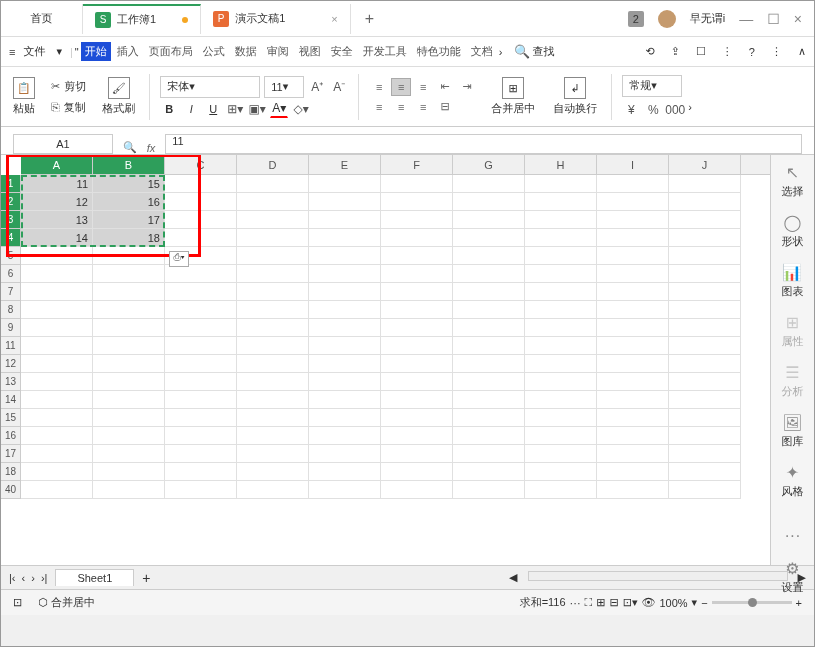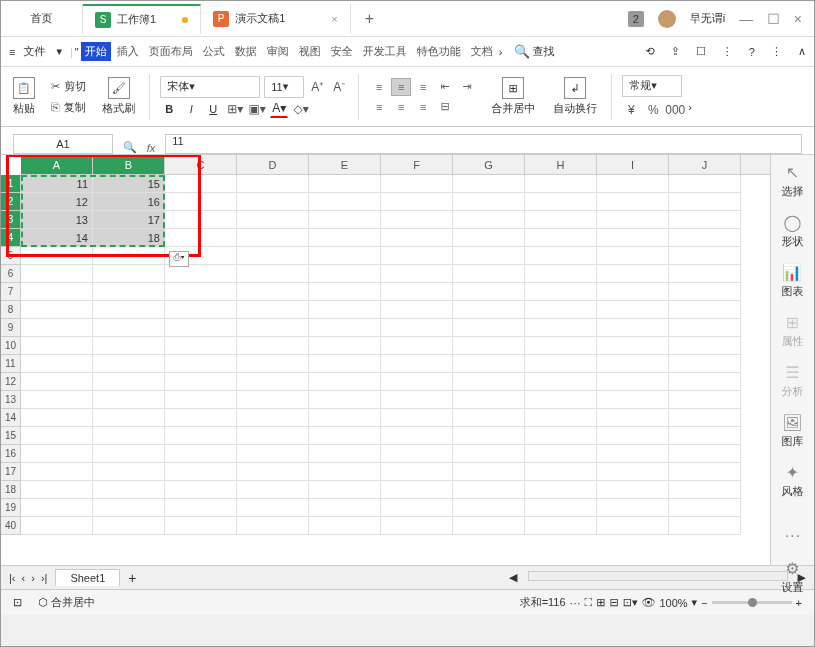--- a/index.html
+++ b/index.html
@@ -57,21 +57,21 @@
 .cell.selbg{background:#d4d4d4}
 .redbox{position:absolute;border:3px solid red;left:5px;top:-1px;width:195px;height:103px;pointer-events:none;z-index:5}
 .marching{position:absolute;border:2px dashed #2e9e5b;left:20px;top:20px;width:144px;height:72px;pointer-events:none;z-index:4}
 .pasteopt{position:absolute;left:168px;top:96px;width:20px;height:16px;border:1px solid #aaa;background:#fff;font-size:9px;text-align:center;z-index:6}
 .sidepanel{width:44px;background:#f5f5f5;border-left:1px solid #ccc;display:flex;flex-direction:column;align-items:center;padding-top:8px;gap:14px}
 .sp-item{display:flex;flex-direction:column;align-items:center;gap:2px;color:#666;font-size:10px}
 .sp-item .ico{font-size:16px;color:#888}
 .sp-item.dim{opacity:0.4}
 .sheettabs{height:24px;background:#f0f0f0;display:flex;align-items:center;border-top:1px solid #ccc;padding:0 8px;gap:8px}
 .navarrows{display:flex;gap:6px;color:#999}
-.sheet-tab{background:#fff;padding:2px 14px;border:1px solid #ccc;border-bottom:none}
+.sheet-tab{background:#fff;padding:2px 21px;border:1px solid #ccc;border-bottom:none}
 .statusbar{height:26px;background:#f5f5f5;display:flex;align-items:center;padding:0 12px;gap:16px;border-top:1px solid #ccc;color:#666}
 .status-right{margin-left:auto;display:flex;align-items:center;gap:4px}
 .zoom-slider{width:80px;height:3px;background:#ccc;position:relative}
 .zoom-thumb{width:9px;height:9px;background:#888;border-radius:50%;position:absolute;top:-3px;left:36px}
 </style>
 </head>
 <body>
 
 <div class="titlebar">
   <div class="tab home">
@@ -348,33 +348,20 @@
           <div class="cell"></div>
           <div class="cell"></div>
           <div class="cell"></div>
           <div class="cell"></div>
           <div class="cell"></div>
           <div class="cell"></div>
           <div class="cell"></div>
           <div class="cell"></div>
         </div>
         <div class="row">
-          <div class="rh">10</div>
-          <div class="cell"></div>
-          <div class="cell"></div>
-          <div class="cell"></div>
-          <div class="cell"></div>
-          <div class="cell"></div>
-          <div class="cell"></div>
-          <div class="cell"></div>
-          <div class="cell"></div>
-          <div class="cell"></div>
-          <div class="cell"></div>
-        </div>
-        <div class="row">
           <div class="rh">11</div>
           <div class="cell"></div>
           <div class="cell"></div>
           <div class="cell"></div>
           <div class="cell"></div>
           <div class="cell"></div>
           <div class="cell"></div>
           <div class="cell"></div>
           <div class="cell"></div>
           <div class="cell"></div>
@@ -453,33 +440,20 @@
           <div class="cell"></div>
           <div class="cell"></div>
           <div class="cell"></div>
           <div class="cell"></div>
           <div class="cell"></div>
           <div class="cell"></div>
           <div class="cell"></div>
         </div>
         <div class="row">
           <div class="rh">18</div>
-          <div class="cell"></div>
-          <div class="cell"></div>
-          <div class="cell"></div>
-          <div class="cell"></div>
-          <div class="cell"></div>
-          <div class="cell"></div>
-          <div class="cell"></div>
-          <div class="cell"></div>
-          <div class="cell"></div>
-          <div class="cell"></div>
-        </div>
-        <div class="row">
-          <div class="rh">19</div>
           <div class="cell"></div>
           <div class="cell"></div>
           <div class="cell"></div>
           <div class="cell"></div>
           <div class="cell"></div>
           <div class="cell"></div>
           <div class="cell"></div>
           <div class="cell"></div>
           <div class="cell"></div>
           <div class="cell"></div>

